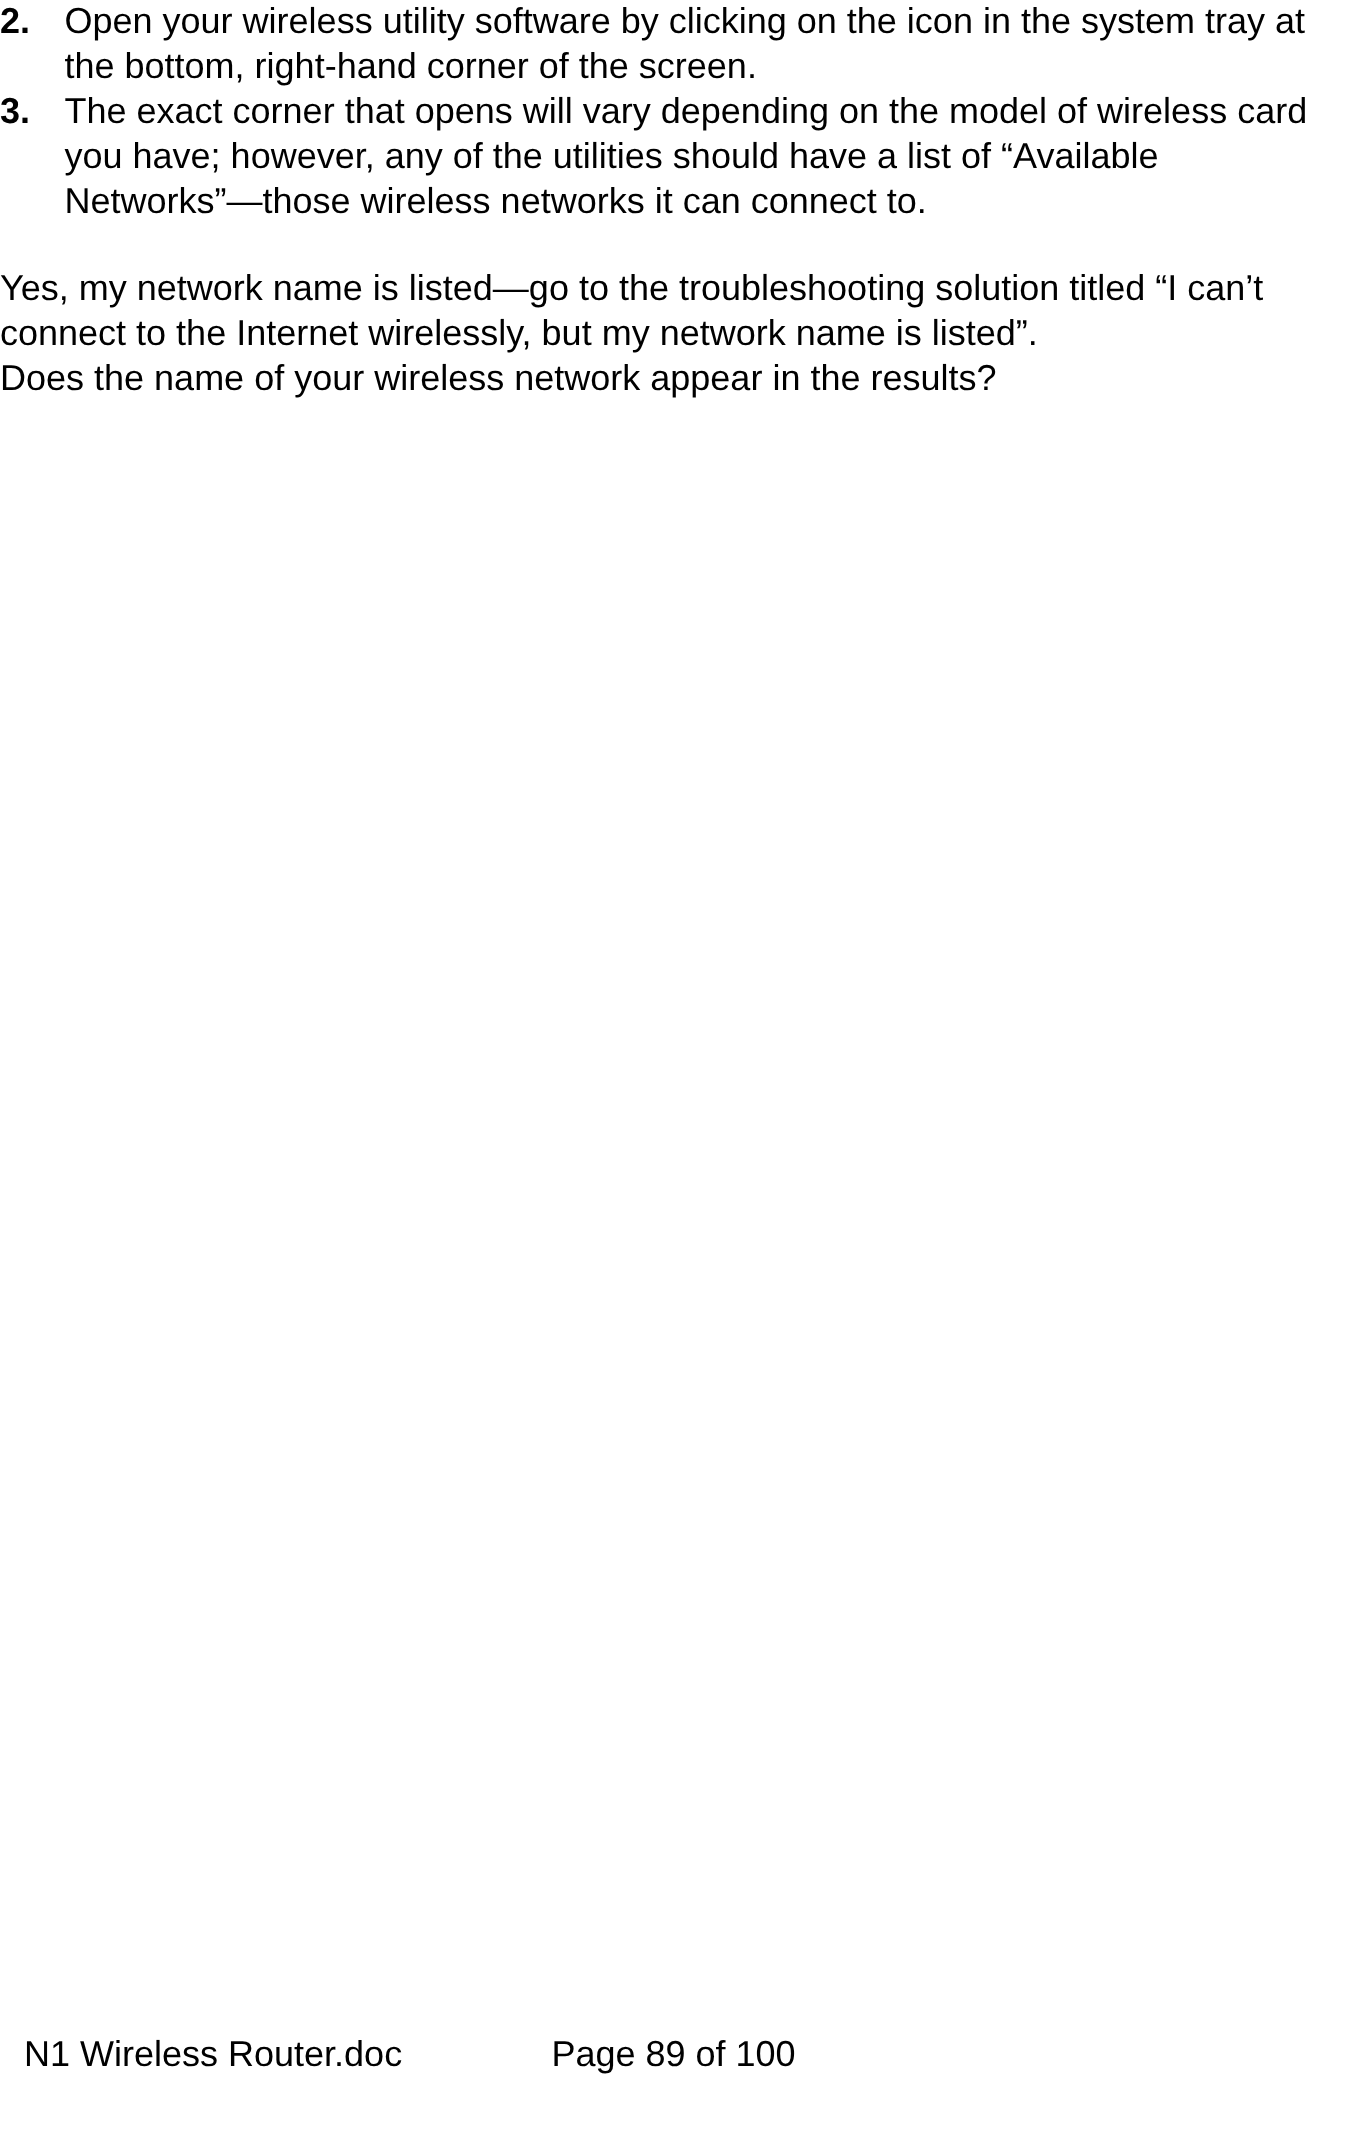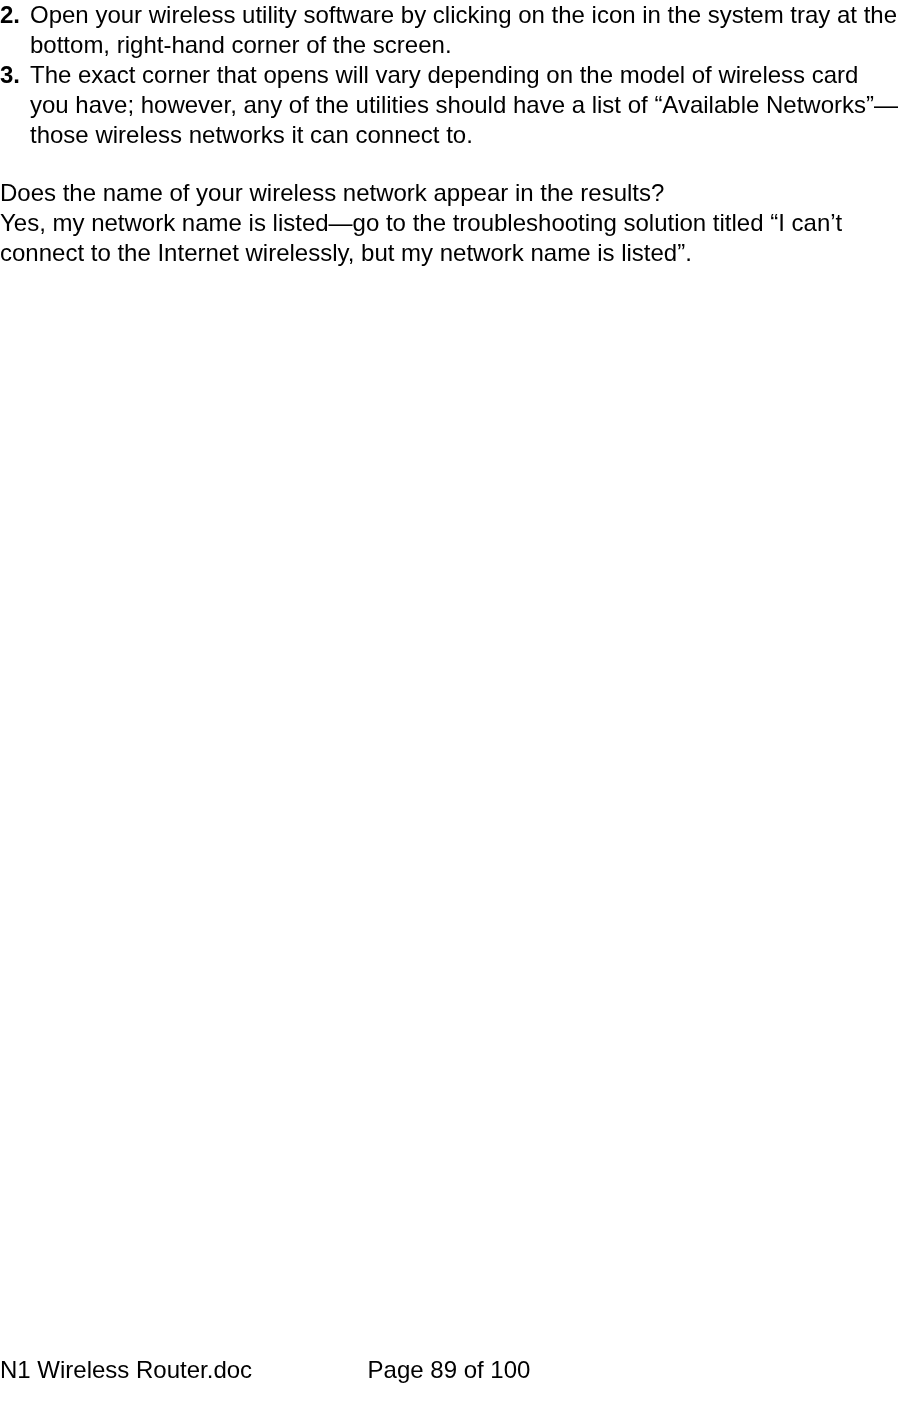--- a/index.html
+++ b/index.html
@@ -25,35 +25,36 @@
       margin-bottom: 0;
     }
     .list-number {
       font-weight: bold;
       width: 30px;
       flex-shrink: 0;
       text-align: left;
     }
     .list-text {
       flex: 1;
+      margin-left: 13px;
     }
     .body-text {
       margin-top: 28px;
     }
     .footer {
       position: absolute;
       bottom: 34px;
       left: 0;
       right: 0;
       display: flex;
       width: 100%;
       font-size: 24px;
     }
     .footer-left {
-      padding-left: 0;
+      padding-left: 16px;
     }
     .footer-center {
       position: absolute;
       left: 0;
       right: 0;
       text-align: center;
     }
   </style>
 </head>
 <body>
@@ -62,21 +63,21 @@
   <div class="list-item">
     <div class="list-number">2.</div>
     <div class="list-text">Open your wireless utility software by clicking on the icon in the system tray at the bottom, right-hand corner of the screen.</div>
   </div>
   <div class="list-item">
     <div class="list-number">3.</div>
     <div class="list-text">The exact corner that opens will vary depending on the model of wireless card you have; however, any of the utilities should have a list of “Available Networks”—those wireless networks it can connect to.</div>
   </div>
 
   <div class="body-text">
+    <div>Yes, my network name is listed—go to the troubleshooting solution titled “I can’t connect to the Internet wirelessly, but my network name is listed”.</div>
     <div>Does the name of your wireless network appear in the results?</div>
-    <div>Yes, my network name is listed—go to the troubleshooting solution titled “I can’t connect to the Internet wirelessly, but my network name is listed”.</div>
   </div>
 </div>
 
 <div class="footer">
   <div class="footer-left">N1 Wireless Router.doc</div>
   <div class="footer-center">Page 89 of 100</div>
 </div>
 
 </body></html>

